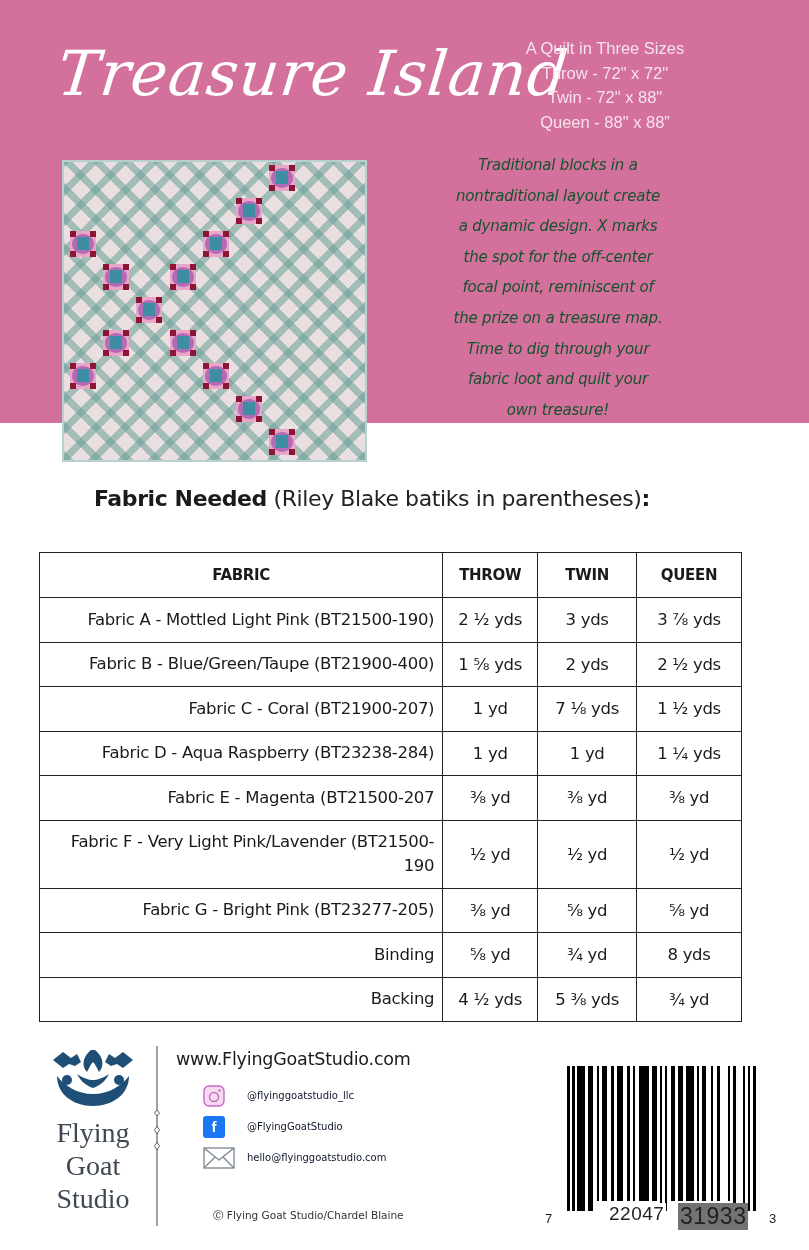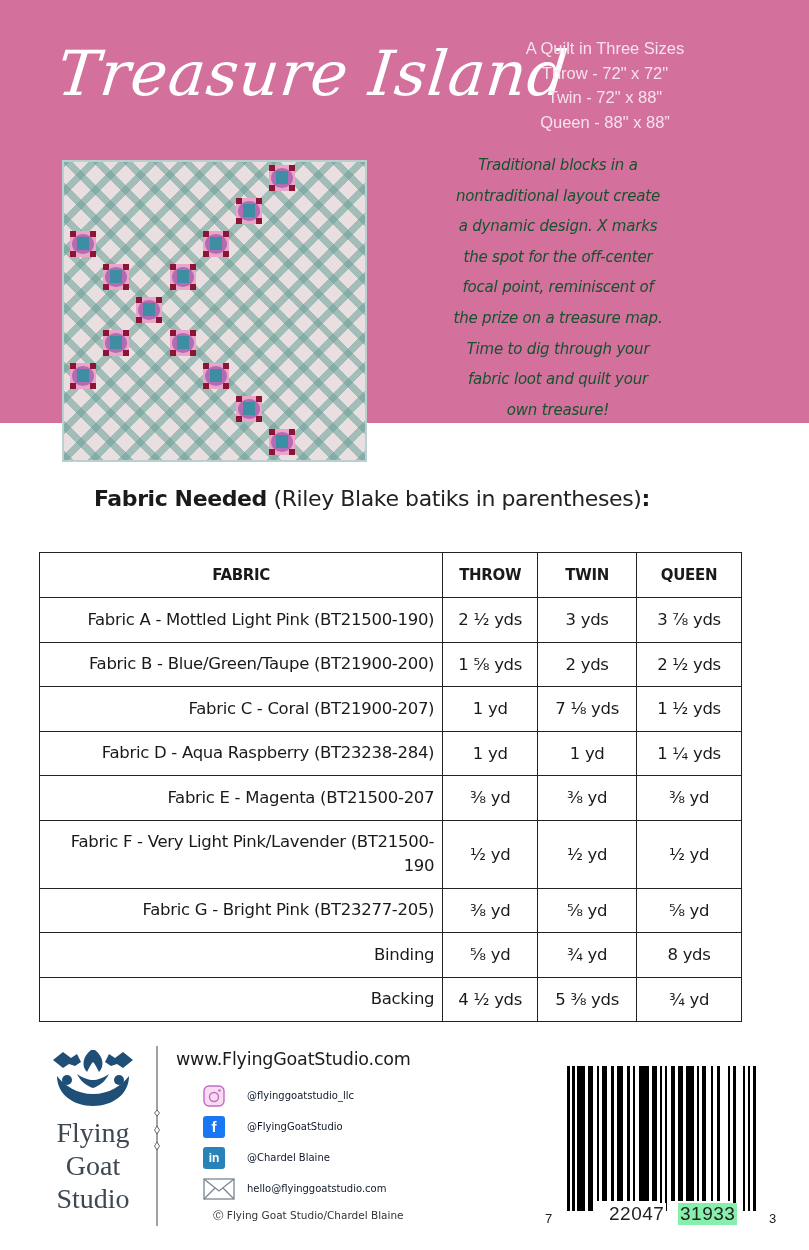--- a/index.html
+++ b/index.html
@@ -68,21 +68,21 @@
   .social-row .txt { font-size: 10px; color: #0f172a; font-family: "DejaVu Sans", sans-serif; }
   .ic-fb { background: #1977f3; color: #fff; font-weight: bold; font-size: 15px; }
   .ic-li { background: #2a83b6; color: #fff; font-weight: bold; font-size: 12px; }
   .copyright { position: absolute; left: 213px; top: 1209px; font-size: 10.5px; color: #333; font-family: "DejaVu Sans", sans-serif; text-align: right; }
 
   .barcode { position: absolute; left: 545px; top: 1063px; width: 240px; height: 170px; }
   .barcode svg { position: absolute; left: 20px; top: 3px; }
   .bc-digit { position: absolute; font-family: "Liberation Sans", sans-serif; color: #222; }
   .bc-first { left: 0px; top: 148px; font-size: 13px; }
   .bc-left { left: 62px; top: 140px; font-size: 19px; letter-spacing: 0.5px; background: #fff; padding: 0 2px; }
-  .bc-right { left: 133px; top: 140px; font-size: 19px; letter-spacing: 0.5px; background: #86efac; padding: 0 2px; }
+  .bc-right { left: 133px; top: 140px; font-size: 23px; letter-spacing: 0.5px; background: #737373; padding: 0 2px; }
   .bc-last { left: 224px; top: 148px; font-size: 13px; }
 </style>
 </head>
 <body>
 
 <div class="banner"></div>
 
 <div class="title-script">Treasure Island</div>
 
 <div class="sizes">
@@ -153,21 +153,21 @@
     </tr>
   </thead>
   <tbody>
     <tr>
       <td class="name">Fabric A - Mottled Light Pink (BT21500-190)</td>
       <td class="qty">2 ½ yds</td>
       <td class="qty">3 yds</td>
       <td class="qty">3 ⅞ yds</td>
     </tr>
     <tr>
-      <td class="name">Fabric B - Blue/Green/Taupe (BT21900-200)</td>
+      <td class="name">Fabric B - Blue/Green/Taupe (BT21900-400)</td>
       <td class="qty">1 ⅝ yds</td>
       <td class="qty">2 yds</td>
       <td class="qty">2 ½ yds</td>
     </tr>
     <tr>
       <td class="name">Fabric C - Coral (BT21900-207)</td>
       <td class="qty">1 yd</td>
       <td class="qty">7 ⅛ yds</td>
       <td class="qty">1 ½ yds</td>
     </tr>
@@ -243,24 +243,20 @@
           <rect x="1" y="1" width="20" height="20" rx="5" fill="#f7dcf1" stroke="#c46ac7" stroke-width="1.4"></rect>
           <circle cx="11" cy="12" r="4.5" fill="none" stroke="#c46ac7" stroke-width="1.4"></circle>
           <circle cx="16.5" cy="5.5" r="1.2" fill="#c46ac7"></circle>
         </svg>
     </span>
     <span class="txt">@flyinggoatstudio_llc</span>
   </div>
   <div class="social-row">
     <span class="ic ic-fb">f</span>
     <span class="txt">@FlyingGoatStudio</span>
-  </div>
-  <div class="social-row">
-    <span class="ic ic-li">in</span>
-    <span class="txt">@Chardel Blaine</span>
   </div>
   <div class="social-row">
     <span class="ic" style="width:32px;margin-right:12px;">
       <svg width="32" height="22" viewBox="0 0 32 22">
           <rect x="1" y="1" width="30" height="20" fill="#fff" stroke="#7a8590" stroke-width="1.3"></rect>
           <path d="M1 1 L16 13 L31 1 M1 21 L12 10 M31 21 L20 10" fill="none" stroke="#7a8590" stroke-width="1.3"></path>
         </svg>
     </span>
     <span class="txt">hello@flyinggoatstudio.com</span>
   </div>

